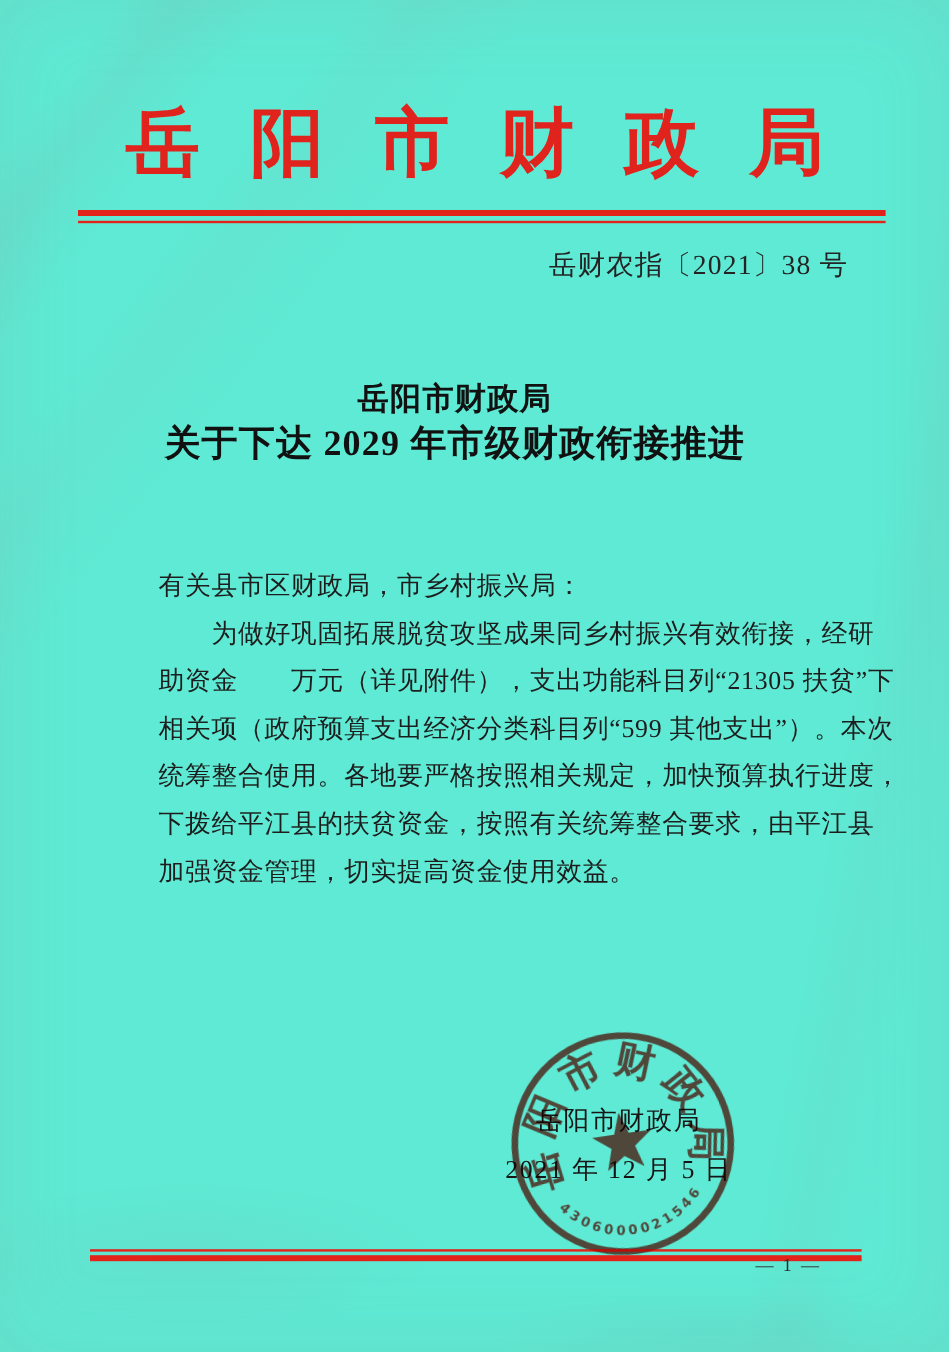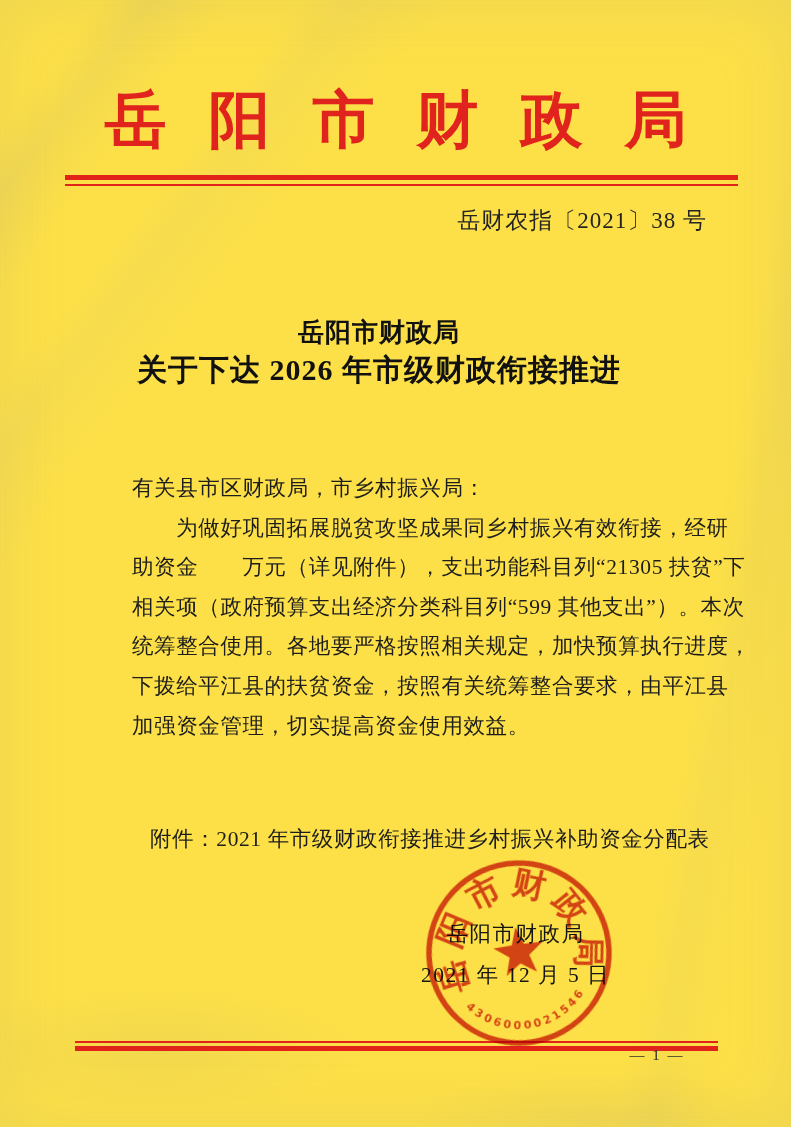--- a/index.html
+++ b/index.html
@@ -3,21 +3,21 @@
 <meta charset="utf-8">
 <style>
   html,body{margin:0;padding:0;}
   body{
     width:791px;height:1127px;overflow:hidden;
     background:#e9e9e9;
     font-family:"Liberation Serif","DejaVu Serif",serif;
   }
   .page{
     position:relative;width:791px;height:1127px;
-    background:#fde047;
+    background:#5eead4;
     box-shadow:inset 0 0 70px rgba(140,140,140,.14);
   }
   
   .texture{
     position:absolute;inset:0;pointer-events:none;z-index:1;
     background:
       linear-gradient(128deg, transparent 6%, rgba(150,150,155,.10) 9%, transparent 14%, transparent 18%, rgba(160,160,165,.07) 21%, transparent 27%),
       radial-gradient(ellipse 300px 90px at 20% 93%, rgba(140,140,145,.10), transparent 70%),
       radial-gradient(ellipse 260px 70px at 75% 99%, rgba(140,140,145,.08), transparent 70%),
       linear-gradient(100deg, transparent 82%, rgba(150,150,155,.06) 86%, transparent 92%);
@@ -95,34 +95,33 @@
 
   <div class="rule-top">
     <div class="thick"></div>
     <div class="thin"></div>
   </div>
 
   <div class="doc-number">岳财农指〔2021〕38 号</div>
 
   <div class="title-block">
     <div class="t1">岳阳市财政局</div>
-    <div class="t2">关于下达 2026 年市级财政衔接推进</div>
+    <div class="t2">关于下达 2029 年市级财政衔接推进</div>
   </div>
 
   <div class="body-text">
     <div class="bline">有关县市区财政局，市乡村振兴局：</div>
     <div class="bline">　　为做好巩固拓展脱贫攻坚成果同乡村振兴有效衔接，经研</div>
     <div class="bline">助资金　　万元（详见附件），支出功能科目列“21305 扶贫”下</div>
     <div class="bline">相关项（政府预算支出经济分类科目列“599 其他支出”）。本次</div>
     <div class="bline">统筹整合使用。各地要严格按照相关规定，加快预算执行进度，</div>
     <div class="bline">下拨给平江县的扶贫资金，按照有关统筹整合要求，由平江县</div>
     <div class="bline">加强资金管理，切实提高资金使用效益。</div>
   </div>
 
-  <div class="attachment">附件：2021 年市级财政衔接推进乡村振兴补助资金分配表</div>
 
   <div class="signature">岳阳市财政局</div>
   <div class="sign-date">2021 年 12 月 5 日</div>
 
   <svg class="seal" viewBox="0 0 220 220" xmlns="http://www.w3.org/2000/svg" aria-hidden="true">
     <circle class="ring" cx="110" cy="110" r="90"></circle>
     <defs>
       <path id="sealArcTop" d="M 55.5,129.8 A 58,58 0 1 1 164.5,129.8" fill="none"></path>
       <path id="sealArcBottom" d="M 47.7,153.6 A 76,76 0 0 0 172.3,153.6" fill="none"></path>
     </defs>

